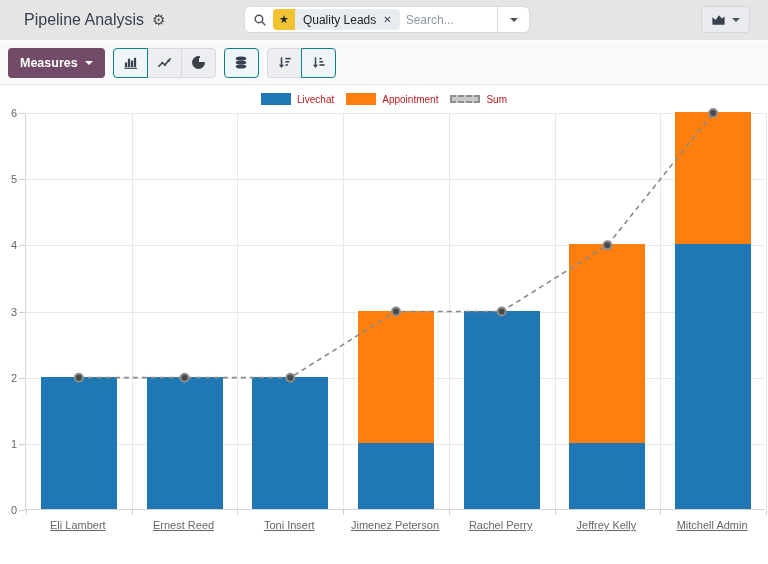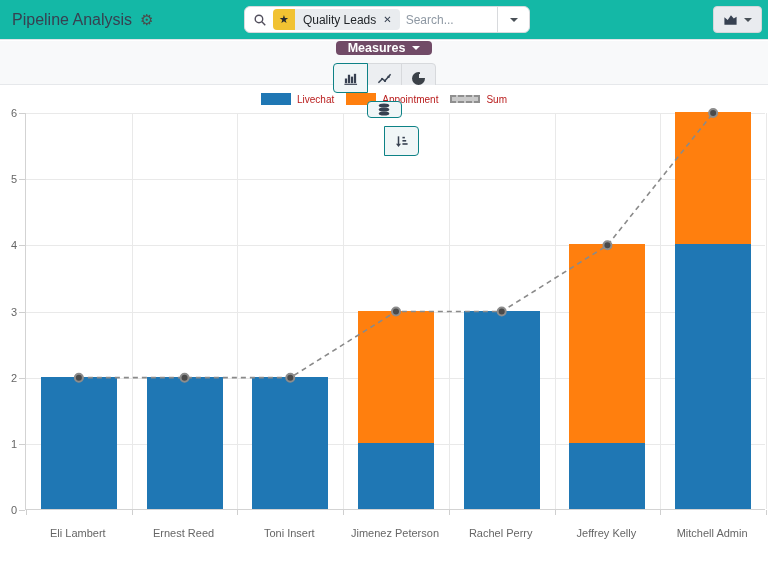--- a/index.html
+++ b/index.html
@@ -1,21 +1,21 @@
 <!DOCTYPE html>
 <html><head>
 <meta charset="utf-8">
 <style>
   * { margin:0; padding:0; box-sizing:border-box; }
   body { font-family:"Liberation Sans", sans-serif; background:#fff; }
   .page { position:relative; width:768px; height:564px; background:#fff; overflow:hidden; }
 
   
-  .topbar { position:absolute; top:0; left:0; width:768px; height:40px; background:#14b8a6;
-            border-bottom:1px solid #e2e4e8; display:flex; align-items:center; padding:0 4px; }
+  .topbar { position:absolute; top:0; left:0; width:768px; height:40px; background:#e5e5e5;
+            border-bottom:1px solid #e2e4e8; display:flex; align-items:center; padding:0 16px; }
   .topbar .left  { flex:1; display:flex; align-items:center; gap:8px; padding-left:8px; }
   .topbar .right { flex:1; display:flex; justify-content:flex-end; padding-right:2px; }
   h1.title { font-size:16px; font-weight:500; color:#374151; white-space:nowrap; }
   .gear { font-size:15px; color:#4a4a4a; cursor:pointer; line-height:1; }
 
   .searchbar { width:286px; height:27px; border:1px solid #d8dadd; border-radius:6px;
                display:flex; align-items:center; background:#fff; }
   .search-icon { color:#514e5c; margin:0 6px 0 8px; flex:none; display:flex; }
   .facet { display:flex; align-items:stretch; height:21px; border-radius:4px; overflow:hidden;
            flex:none; cursor:pointer; font-size:12px; }
@@ -31,21 +31,21 @@
   .caret { display:inline-block; width:0; height:0;
            border-left:4px solid transparent; border-right:4px solid transparent;
            border-top:4px solid #495057; }
   .caret.light { border-top-color:#fff; }
 
   .switcher-btn { height:27px; padding:0 9px; background:#e9ebef; border:1px solid #d4d6d9;
                   border-radius:4px; display:flex; align-items:center; gap:6px; color:#374151; cursor:pointer; }
 
   
   .toolbar { position:absolute; top:41px; left:0; width:768px; height:44px; background:#f8f9fa;
-             border-bottom:1px solid #e6e8eb; display:flex; align-items:center; gap:8px; padding:0 8px;flex-direction:column; }
+             border-bottom:1px solid #e6e8eb; display:flex; align-items:center; gap:8px; padding:0 8px; }
   .measures-btn { height:30px; padding:0 12px; background:#714B67; color:#fff; border:none;
                   border-radius:4px; font-size:12.5px; font-weight:700; display:flex; align-items:center;
                   gap:7px; cursor:pointer; font-family:"Liberation Sans", sans-serif; }
   .insert-btn { height:30px; padding:0 12px; background:#e9ebee; color:#374151; border:1px solid #dcdee1;
                 border-radius:4px; font-size:12.5px; font-weight:700; cursor:pointer;
                 font-family:"Liberation Sans", sans-serif; }
   .btn-group { display:flex; }
   .btn-group .icon-btn { border-radius:0; margin-left:-1px; }
   .btn-group .icon-btn:first-child { border-radius:4px 0 0 4px; margin-left:0; }
   .btn-group .icon-btn:last-child  { border-radius:0 4px 4px 0; }
@@ -69,21 +69,21 @@
   .gridline-h { position:absolute; left:0; right:0; height:1px; background:#e9e9e9; }
   .gridline-v { position:absolute; top:0; bottom:0; width:1px; background:#e9e9e9; }
   .ytick { position:absolute; left:-7px; width:6px; height:1px; background:#cfcfcf; }
   .xtick { position:absolute; bottom:-6px; width:1px; height:5px; background:#cfcfcf; }
   .bar-seg { position:absolute; }
   .sum-line { position:absolute; left:0; top:0; overflow:visible; }
 
   .y-labels { position:absolute; top:28px; left:0; width:19px; height:397px; }
   .ylabel { position:absolute; right:2px; font-size:11px; color:#666; line-height:12px; }
   .x-labels { position:absolute; top:431px; left:25px; width:740px; height:14px; }
-  .xlabel { position:absolute; top:11px; text-align:center; font-size:11px; color:#666; white-space:nowrap; }
+  .xlabel { position:absolute; top:3px; text-align:center; font-size:11px; color:#666; white-space:nowrap;text-decoration:underline; }
   .x-title { position:absolute; top:451px; left:25px; width:740px; text-align:center;
              font-size:11px; color:#666; }
 </style>
 </head>
 <body>
 
 <div class="page">
 
   <header class="topbar">
     <div class="left">

